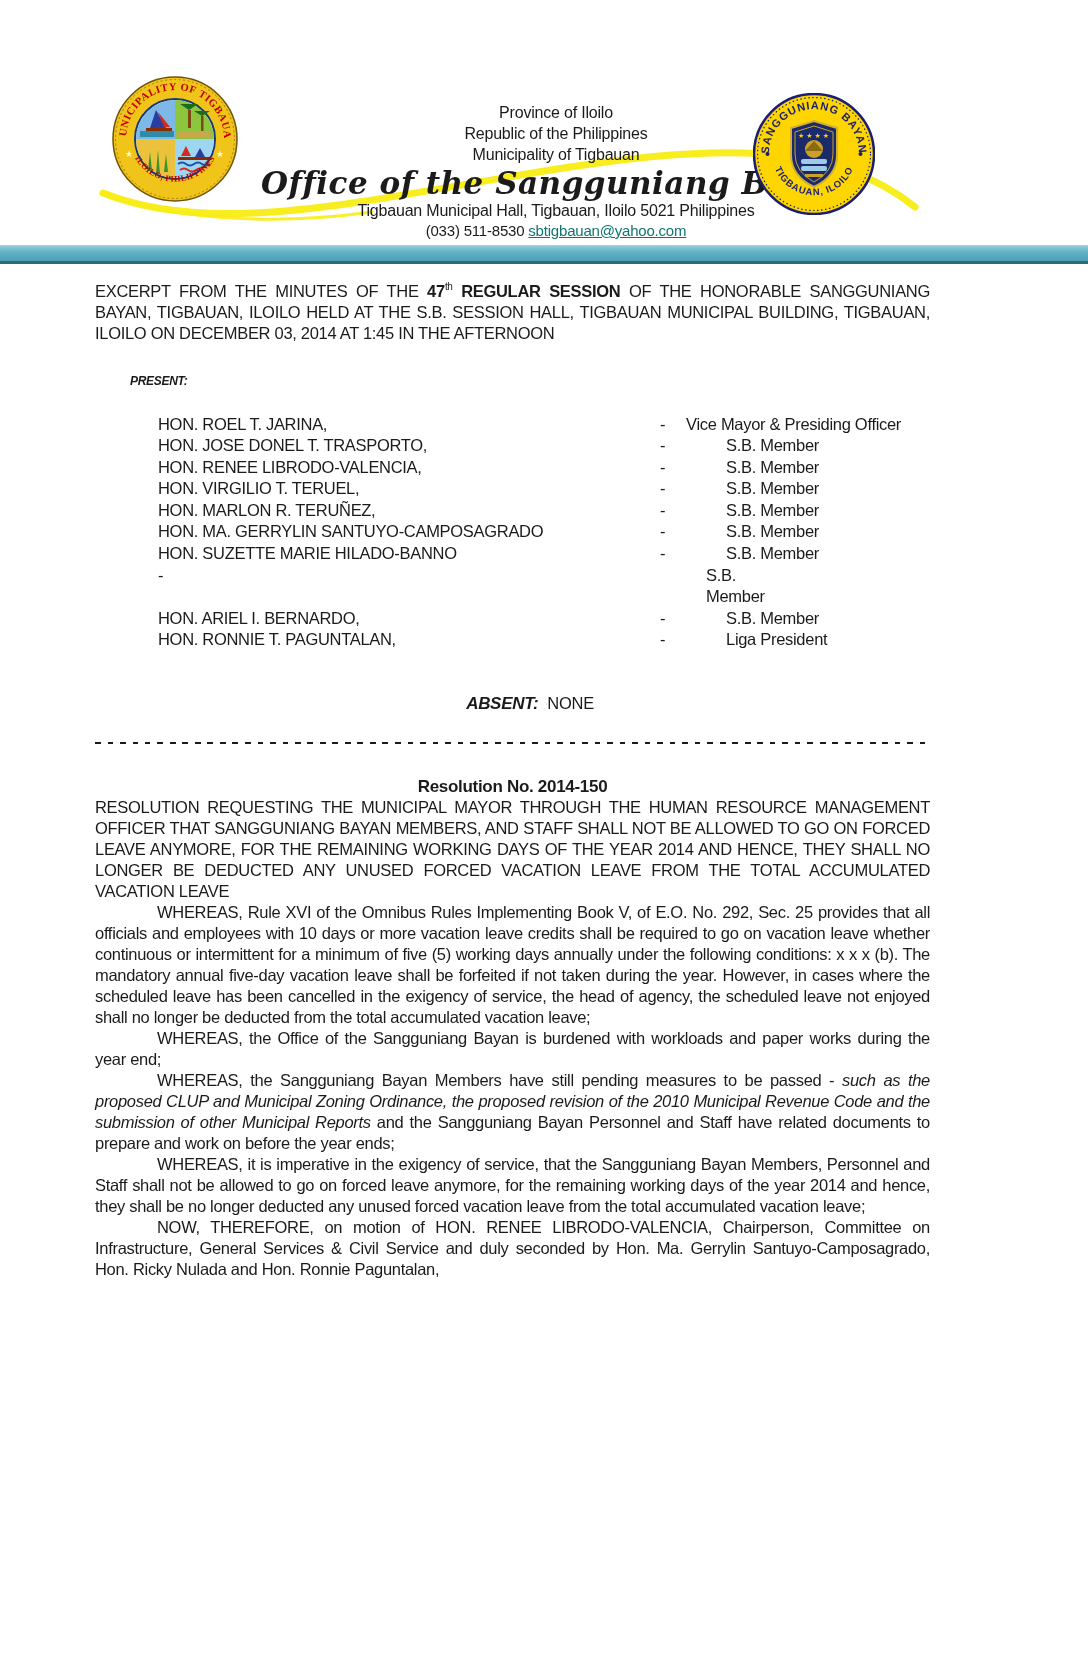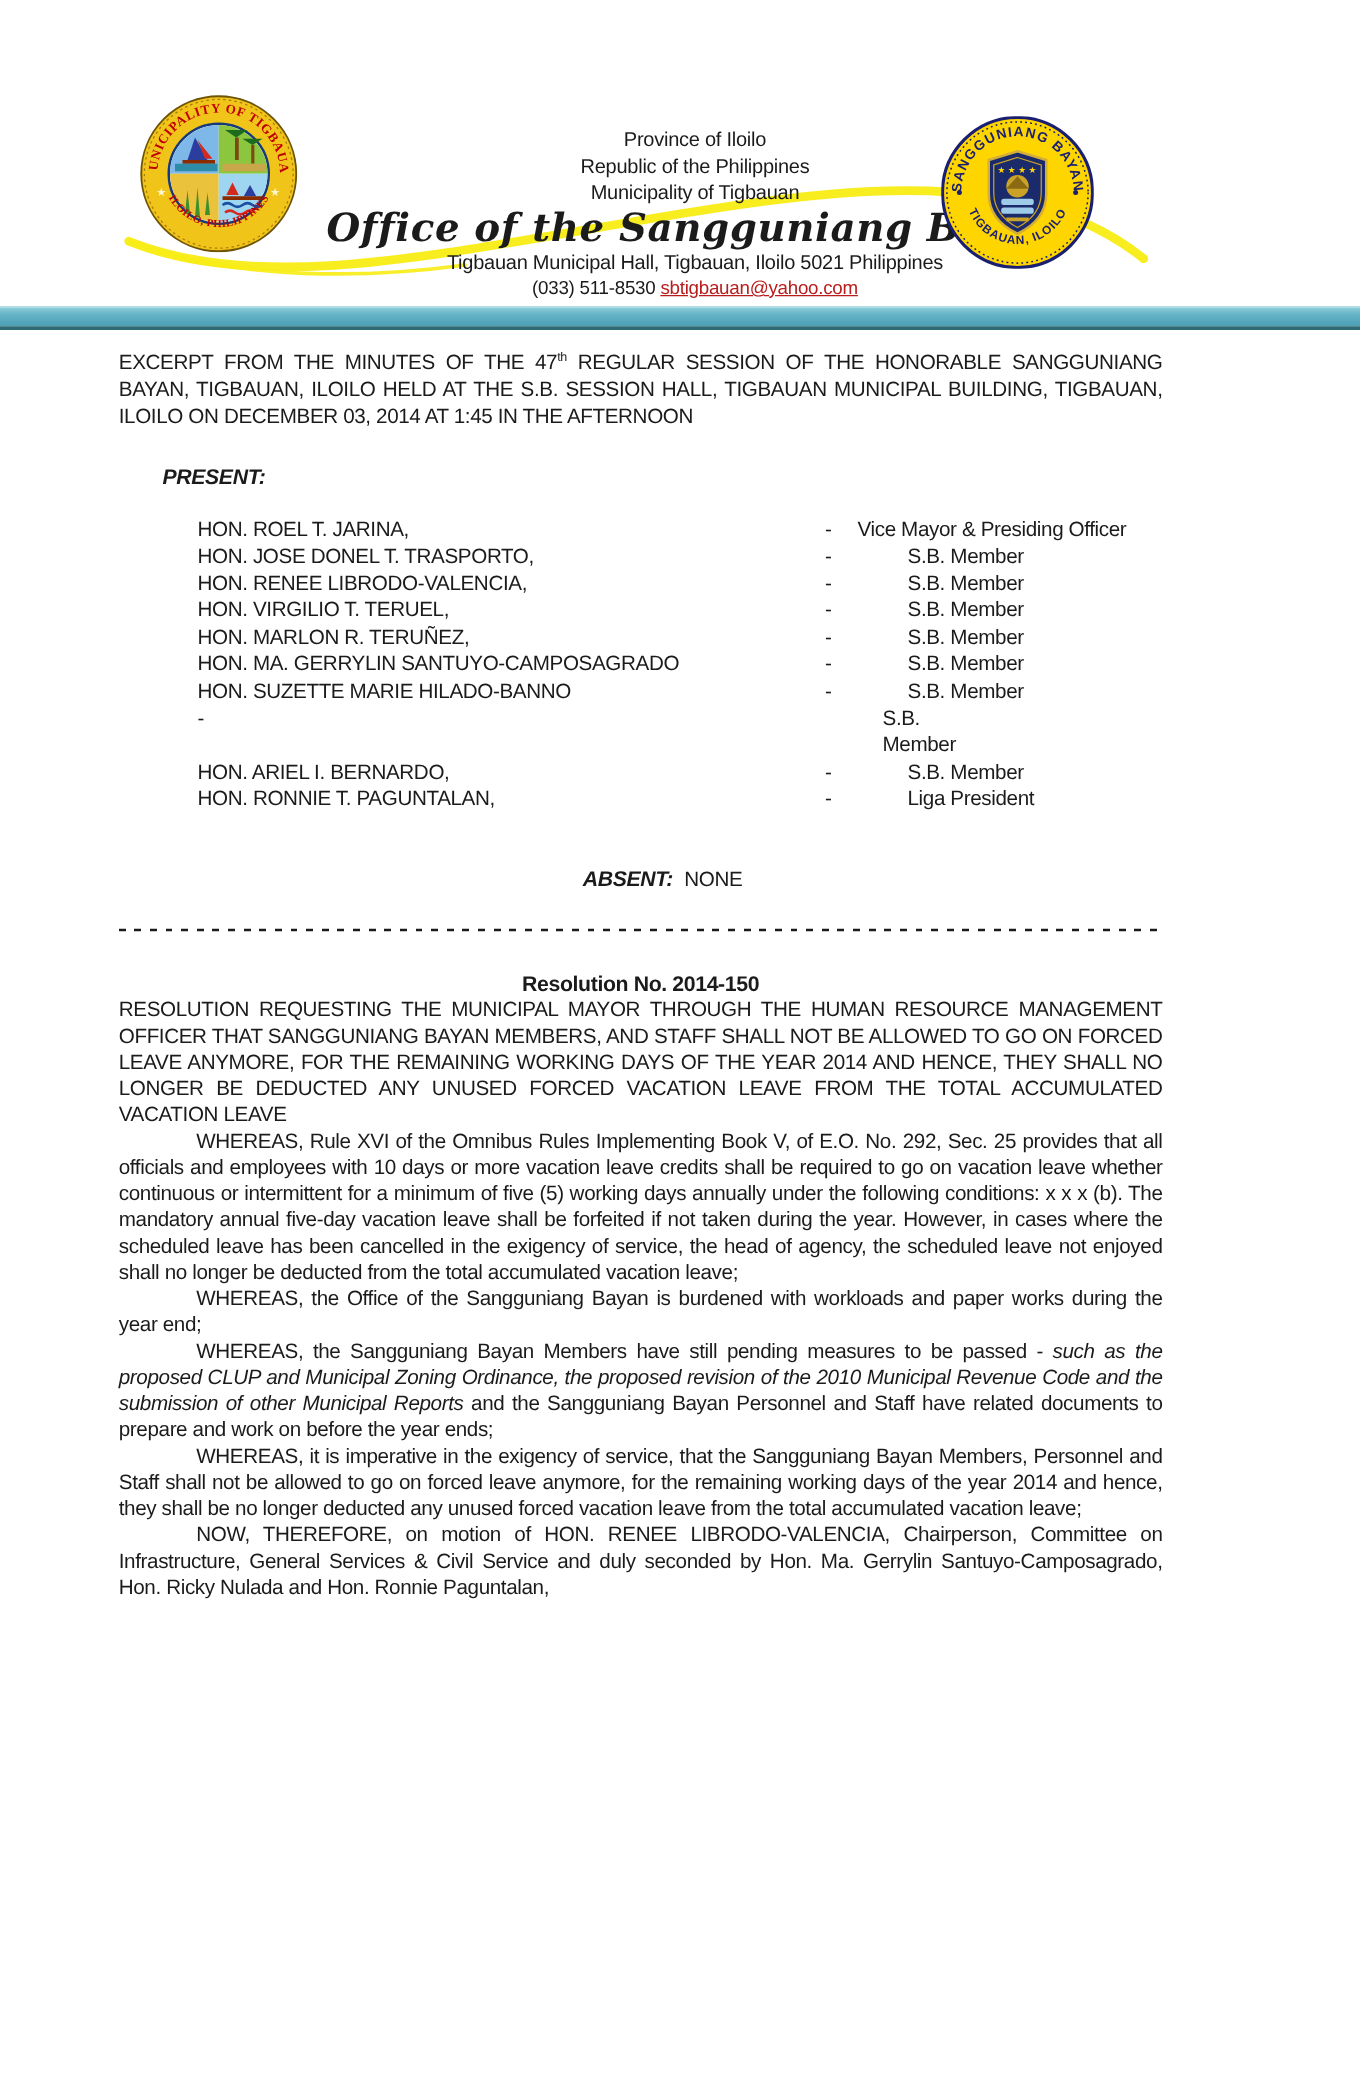--- a/index.html
+++ b/index.html
@@ -23,40 +23,40 @@
   }
   .hdr-line{font-size:16px;line-height:21px;}
   .hdr-office{
     font-family:"DejaVu Serif", serif;
     font-style:italic;font-weight:bold;
     font-size:31px;line-height:34px;letter-spacing:0.5px;
     margin-top:1px;
   }
   .hdr-address{font-size:16px;line-height:21px;}
   .hdr-contact{font-size:15px;line-height:20px;}
-  .hdr-contact a{color:#b91c1c;}
+  .hdr-contact a{color:#0f766e;}
   .teal-bar{
     height:15px;width:100%;
     background:linear-gradient(180deg,#8fcddb 0%,#63b2c6 40%,#4d9fb4 100%);
     border-top:1px solid #9ad2de;
     border-bottom:3px solid #2e6b74;
   }
   
   .content{
     margin-left:95px;width:835px;
     font-size:16.5px;line-height:21px;letter-spacing:-0.3px;
     text-align:justify;
   }
   .content p{margin:0;}
   .intro{padding-top:12px;}
-  .b{font-weight:normal;}
+  .b{font-weight:bold;}
   .sup{font-weight:normal;vertical-align:super;font-size:10px;}
   .present-label{
     margin-top:27px;margin-left:35px;
-    font-weight:bold;font-style:italic;font-size:17px;
+    font-weight:bold;font-style:italic;font-size:12px;
   }
   .attendees{margin-top:22px;padding-left:63px;}
   .att-row{
     display:grid;grid-template-columns:1fr 20px 250px;
     line-height:21.6px;text-align:left;
   }
   .att-dash{text-align:left;}
   .att-role{padding-left:46px;}
   .att-row.wide .att-role{padding-left:6px;}
   .absent-line{margin-top:42px;margin-left:35px;text-align:center;}

